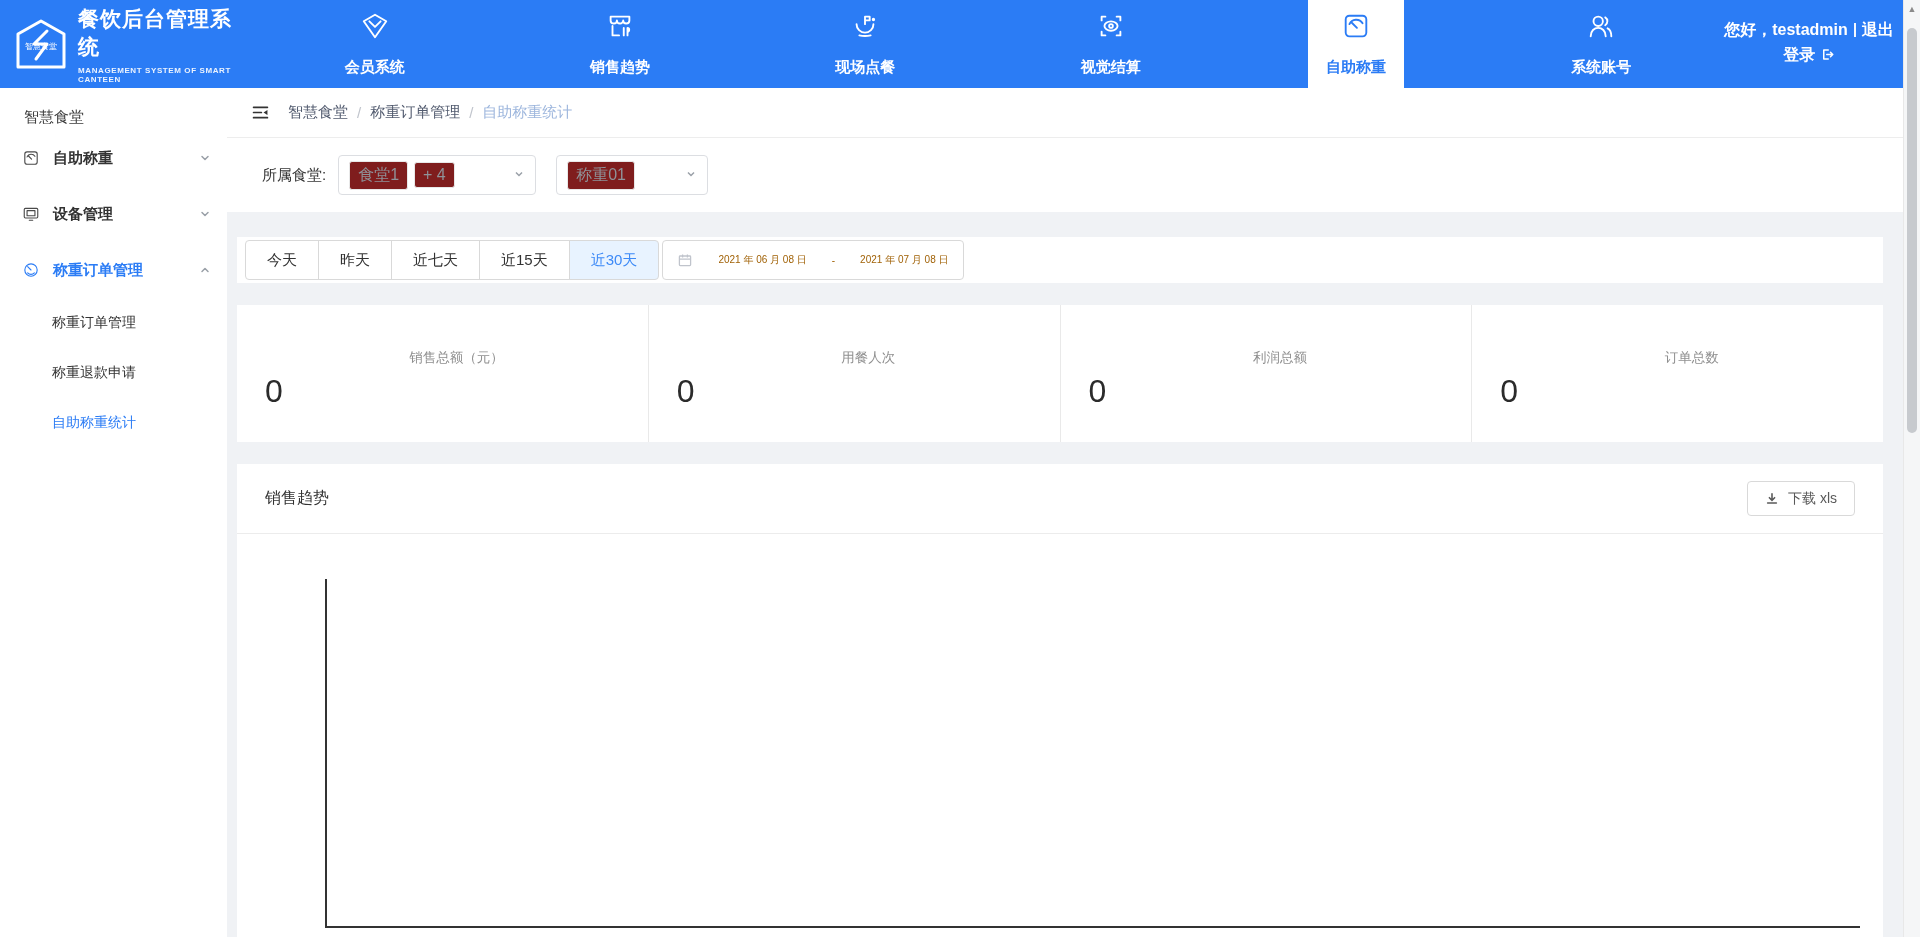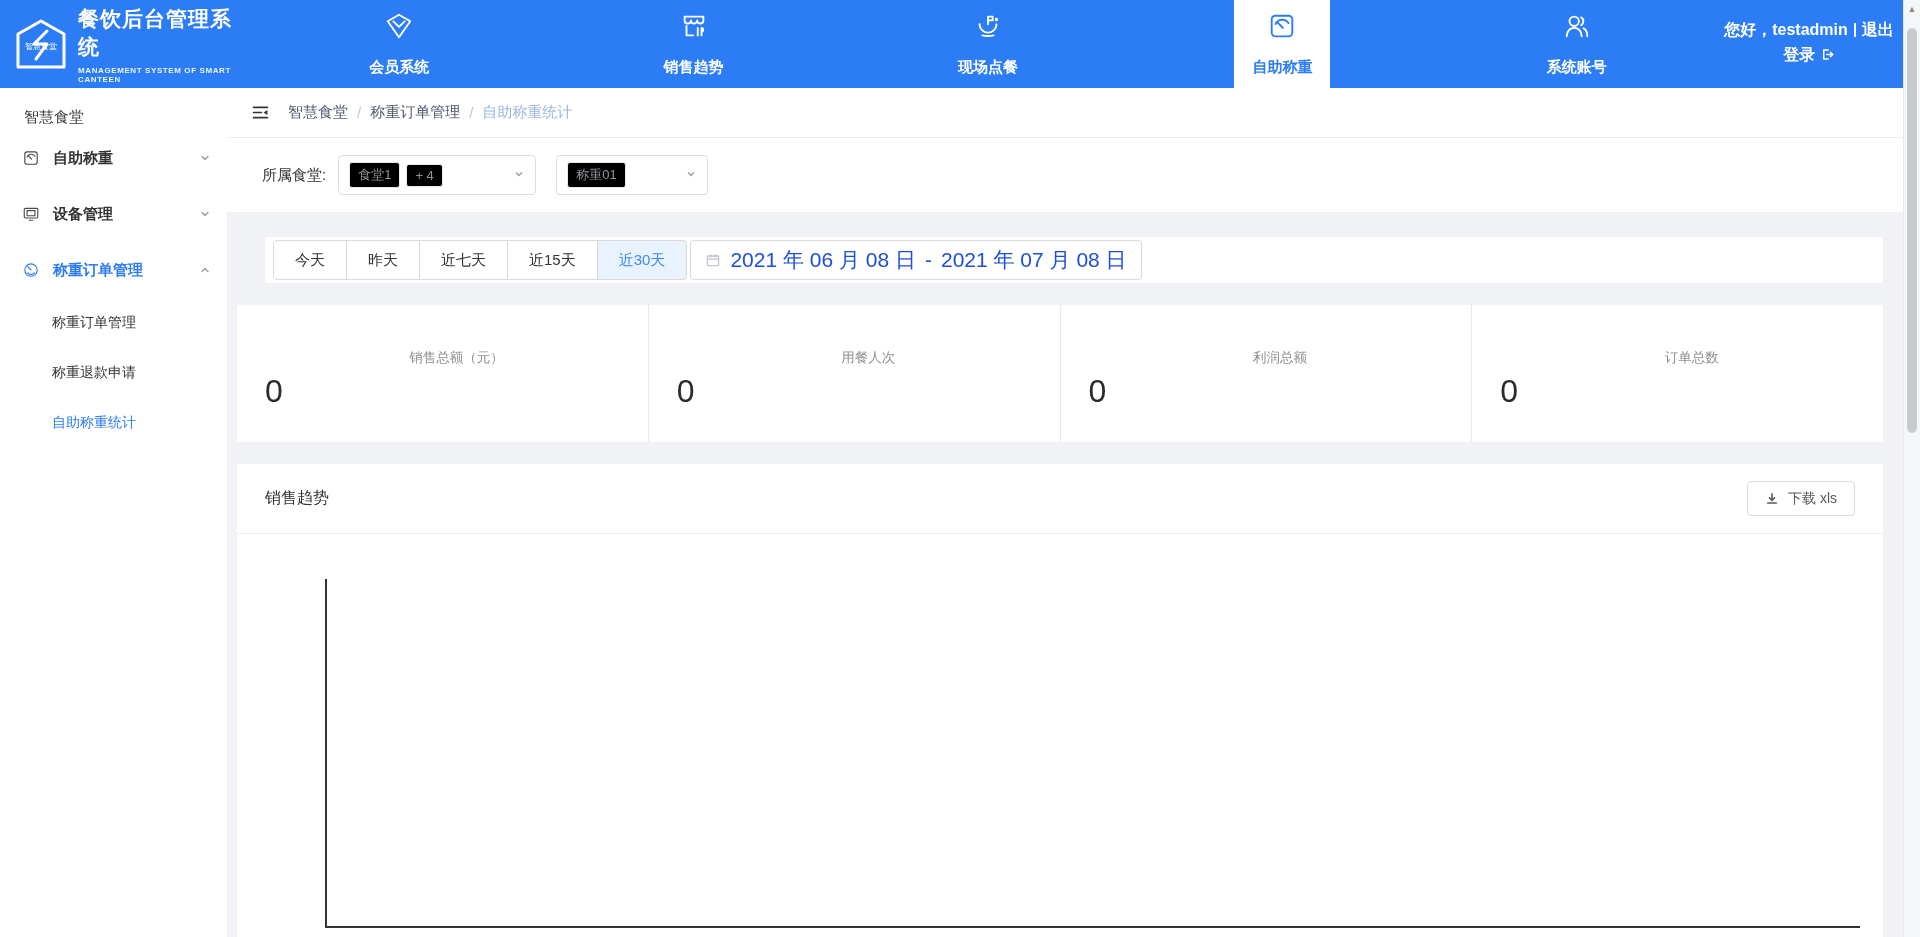--- a/index.html
+++ b/index.html
@@ -66,40 +66,40 @@
   
   .filter-bar { background:#fff; height:74px; display:flex; align-items:center; padding-left:35px; gap:12px; }
   .filter-label { font-size:15px; font-weight:normal; color:#333; }
   .select-box {
     height:40px; border:1px solid #dcdee2; border-radius:4px; background:#fff;
     display:flex; align-items:center; padding:0 10px; gap:6px; cursor:pointer;
   }
   .select-canteen { width:198px; }
   .select-device { width:152px; margin-left:8px; }
   .tag {
-    background:#000000; border:1px solid #e8e8e8; border-radius:3px;
-    padding:3px 8px; font-size:13px; color:#8f9399; white-space:nowrap;
+    background:#7f1d1d; border:1px solid #e8e8e8; border-radius:3px;
+    padding:3px 8px; font-size:16px; color:#8f9399; white-space:nowrap;
   }
   .select-box .chevron { margin-left:auto; }
 
   
   .content { margin:0 37px 0 10px; display:flex; flex-direction:column; flex:1; overflow:hidden; }
 
-  .tabs-band { background:#fff; margin-top:25px; height:46px; display:flex; align-items:center; padding-left:8px; flex:0 0 auto;margin-left:28px; }
+  .tabs-band { background:#fff; margin-top:25px; height:46px; display:flex; align-items:center; padding-left:8px; flex:0 0 auto; }
   .tab-btn {
     height:40px; border:1px solid #d9d9d9; background:#fff; display:flex; align-items:center;
     padding:0 21px; font-size:15px; color:#333; cursor:pointer; margin-left:-1px; white-space:nowrap;
   }
   .tab-btn:first-child { border-radius:4px 0 0 4px; margin-left:0; }
   .tab-btn.last { border-radius:0 4px 4px 0; }
   .tab-btn.active { color:#3d8af7; background:#e8f3ff; }
   .date-box {
     height:40px; border:1px solid #d9d9d9; border-radius:4px; background:#fff;
-    display:flex; align-items:center; gap:9px; padding:0 14px; margin-left:3px;
-    font-size:21px; color:#1d4ed8; cursor:pointer; white-space:nowrap;
+    display:flex; align-items:center; gap:25px; padding:0 14px; margin-left:3px;
+    font-size:10px; color:#a16207; cursor:pointer; white-space:nowrap;
   }
   .date-box svg { width:16px; height:16px; stroke:#c0c4cc; fill:none; stroke-width:1.6; }
 
   .stats-card { background:#fff; margin-top:22px; height:137px; display:flex; flex:0 0 auto; }
   .stat { flex:1; padding:44px 0 0 28px; }
   .stat + .stat { border-left:1px solid #e9e9e9; }
   .stat-label { font-size:13.5px; color:#8f8f8f;text-align:center; }
   .stat-value { font-size:32px; color:#2b2b2b; margin-top:6px; font-weight:400; }
 
   .chart-card { background:#fff; margin-top:22px; flex:1; display:flex; flex-direction:column; overflow:hidden; }
@@ -159,20 +159,30 @@
       <div class="nav-item-inner">
         <svg viewBox="0 0 32 32">
           <path d="M7 14 a9 9 0 0 0 18 0"></path>
           <path d="M16 14 V6 h5 v4 h-5"></path>
           <path d="M10 26 a13 5 0 0 0 12 0"></path>
           <circle cx="25" cy="9" r="0.8" fill="currentColor"></circle>
         </svg>
         <span class="nav-label">现场点餐</span>
       </div>
     </div>
+    <div class="nav-item">
+      <div class="nav-item-inner">
+        <svg viewBox="0 0 32 32">
+          <path d="M6 10 V6 h4 M22 6 h4 v4 M26 22 v4 h-4 M10 26 H6 v-4"></path>
+          <ellipse cx="16" cy="16" rx="7" ry="5"></ellipse>
+          <circle cx="16" cy="16" r="2"></circle>
+        </svg>
+        <span class="nav-label">视觉结算</span>
+      </div>
+    </div>
     <div class="nav-item active">
       <div class="nav-item-inner">
         <svg viewBox="0 0 32 32">
           <rect x="5" y="5" width="22" height="22" rx="4"></rect>
           <path d="M9 14 a8 8 0 0 1 14 -1"></path>
           <path d="M17 18 L11 12"></path>
         </svg>
         <span class="nav-label">自助称重</span>
       </div>
     </div>

